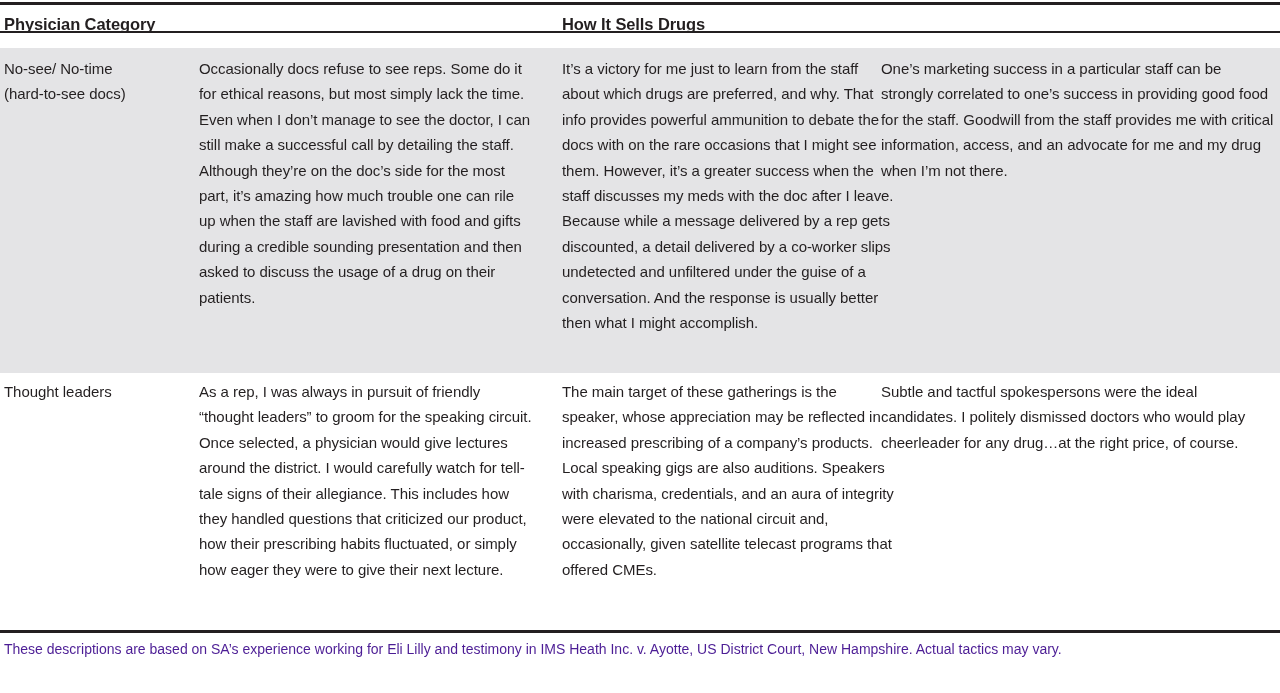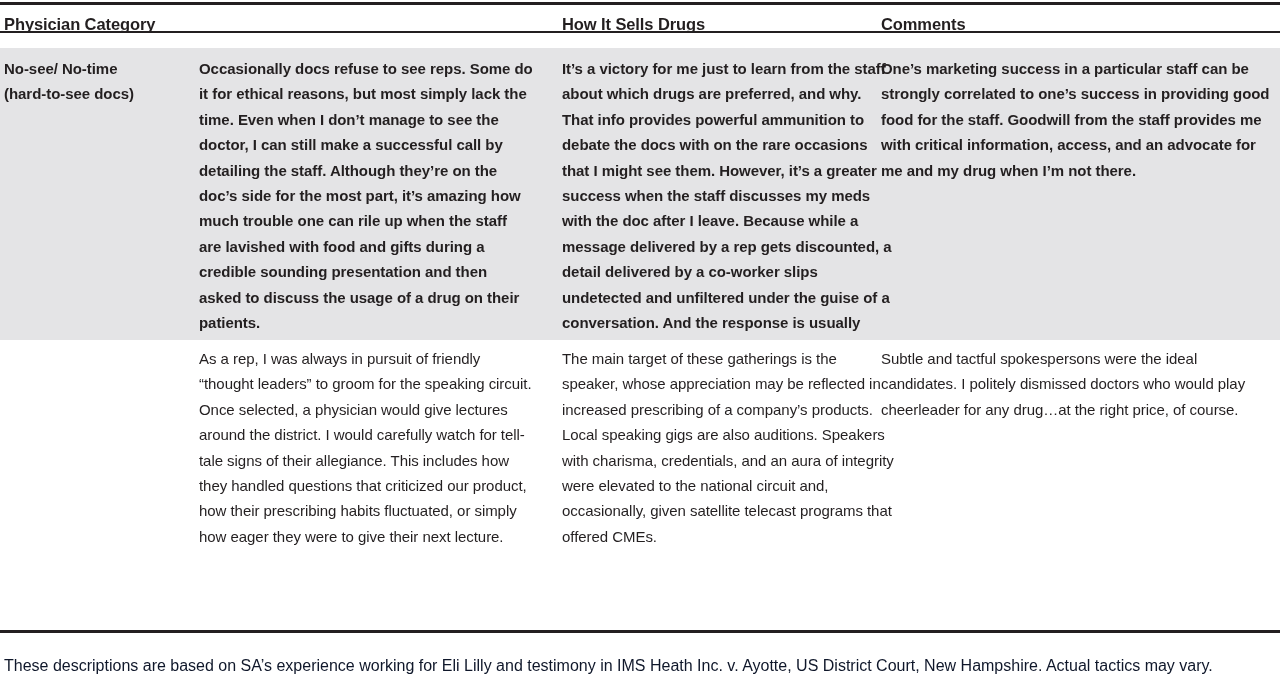--- a/index.html
+++ b/index.html
@@ -86,64 +86,64 @@
     box-sizing: border-box;
     hyphens: none;
   }
 
   
   .col-0 { left: 4px;   width: 190px; }
   .col-1 { left: 199px; width: 334px; }
   .col-2 { left: 538px; width: 334px; margin-left: 24px; }
   .col-3 { left: 881px; width: 394px; }
 
-  .row-1 { height: 292px; font-weight: bold; }
+  .row-1 { height: 325px; }
   .row-2 { height: 257px; }
 
   .row-1 .cell { padding-top: 8px; }
   .row-2 .cell { padding-top: 6px; }
 
   
   .footnote {
     position: absolute;
     left: 4px;
-    top: 656px;
+    top: 640px;
     width: 1270px;
-    font-size: 16px;
+    font-size: 14px;
     line-height: 19.5px;
-    color: #0f172a;
+    color: #4c1d95;
   }
   .footnote div { white-space: nowrap; }
 </style>
 </head>
 <body>
 
 <div class="table-figure">
 
   <div class="rule-top"></div>
 
   <div class="thead">
     <div class="th col-0">Physician Category</div>
     <div class="th col-2">How It Sells Drugs</div>
-    <div class="th col-3">Comments</div>
   </div>
 
   <div class="rule-header"></div>
 
   <div class="tbody">
 
     <div class="trow shaded row-1">
       <div class="cell col-0" style="white-space: pre-line;">No-see/ No-time
 (hard-to-see docs)</div>
       <div class="cell col-1">Occasionally docs refuse to see reps. Some do it for ethical reasons, but most simply lack the time. Even when I don’t manage to see the doctor, I can still make a successful call by detailing the staff. Although they’re on the doc’s side for the most part, it’s amazing how much trouble one can rile up when the staff are lavished with food and gifts during a credible sounding presentation and then asked to discuss the usage of a drug on their patients.</div>
       <div class="cell col-2">It’s a victory for me just to learn from the staff about which drugs are preferred, and why. That info provides powerful ammunition to debate the docs with on the rare occasions that I might see them. However, it’s a greater success when the staff discusses my meds with the doc after I leave. Because while a message delivered by a rep gets discounted, a detail delivered by a co-worker slips undetected and unfiltered under the guise of a conversation. And the response is usually better then what I might accomplish.</div>
       <div class="cell col-3">One’s marketing success in a particular staff can be strongly correlated to one’s success in providing good food for the staff. Goodwill from the staff provides me with critical information, access, and an advocate for me and my drug when I’m not there.</div>
     </div>
 
     <div class="trow plain row-2">
+      <div class="cell col-0">Thought leaders</div>
       <div class="cell col-1">As a rep, I was always in pursuit of friendly “thought leaders” to groom for the speaking circuit. Once selected, a physician would give lectures around the district. I would carefully watch for tell-tale signs of their allegiance. This includes how they handled questions that criticized our product, how their prescribing habits fluctuated, or simply how eager they were to give their next lecture.</div>
       <div class="cell col-3">Subtle and tactful spokespersons were the ideal candidates. I politely dismissed doctors who would play cheerleader for any drug…at the right price, of course.</div>
       <div class="cell col-2">The main target of these gatherings is the speaker, whose appreciation may be reflected in increased prescribing of a company’s products. Local speaking gigs are also auditions. Speakers with charisma, credentials, and an aura of integrity were elevated to the national circuit and, occasionally, given satellite telecast programs that offered CMEs.</div>
     </div>
 
   </div>
 
   <div class="rule-bottom"></div>
 
   <div class="footnote">

